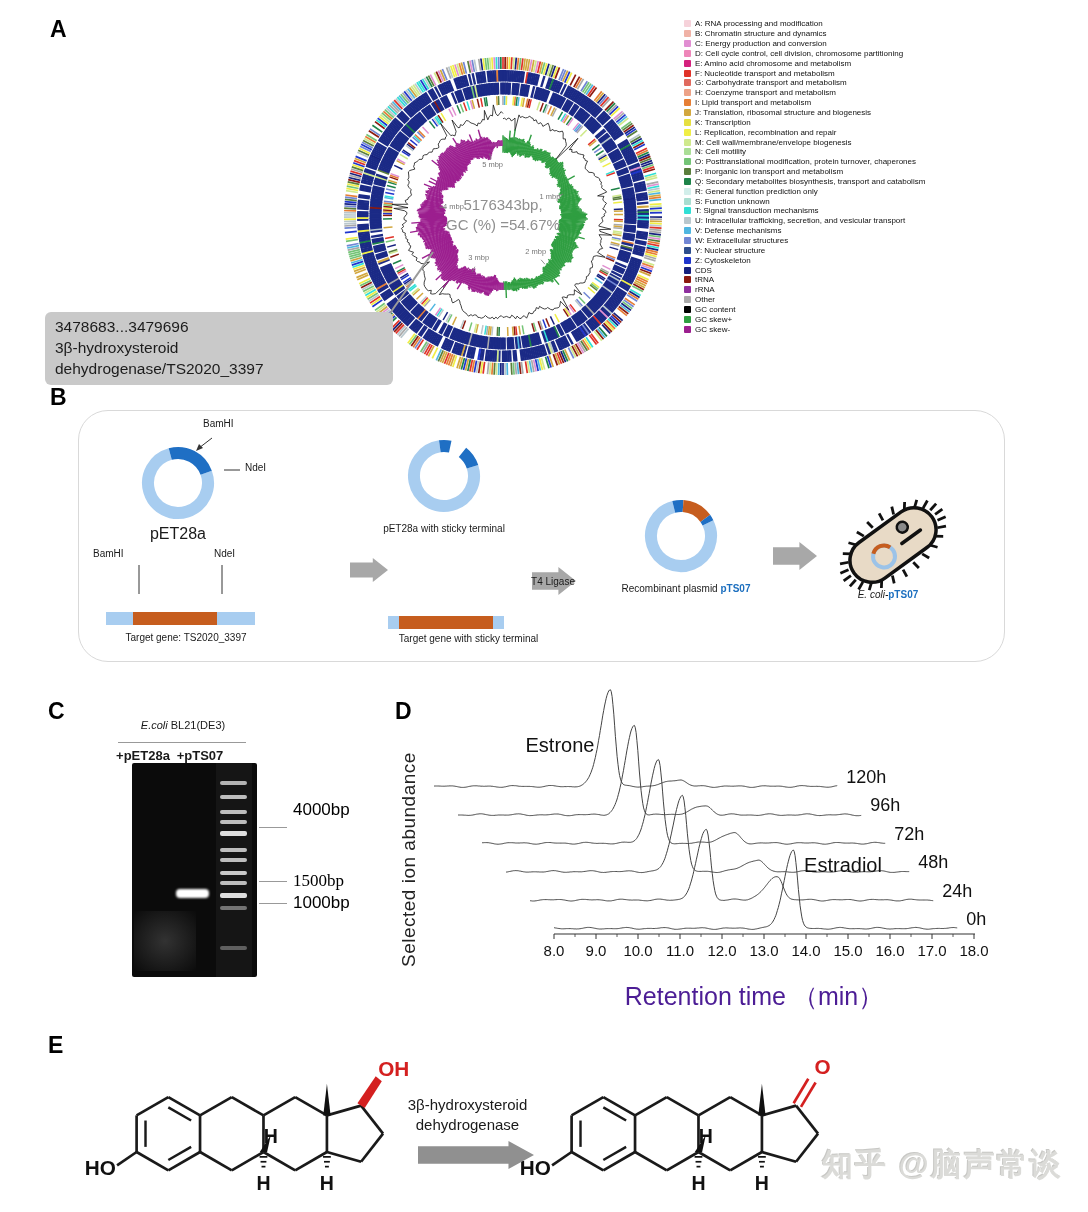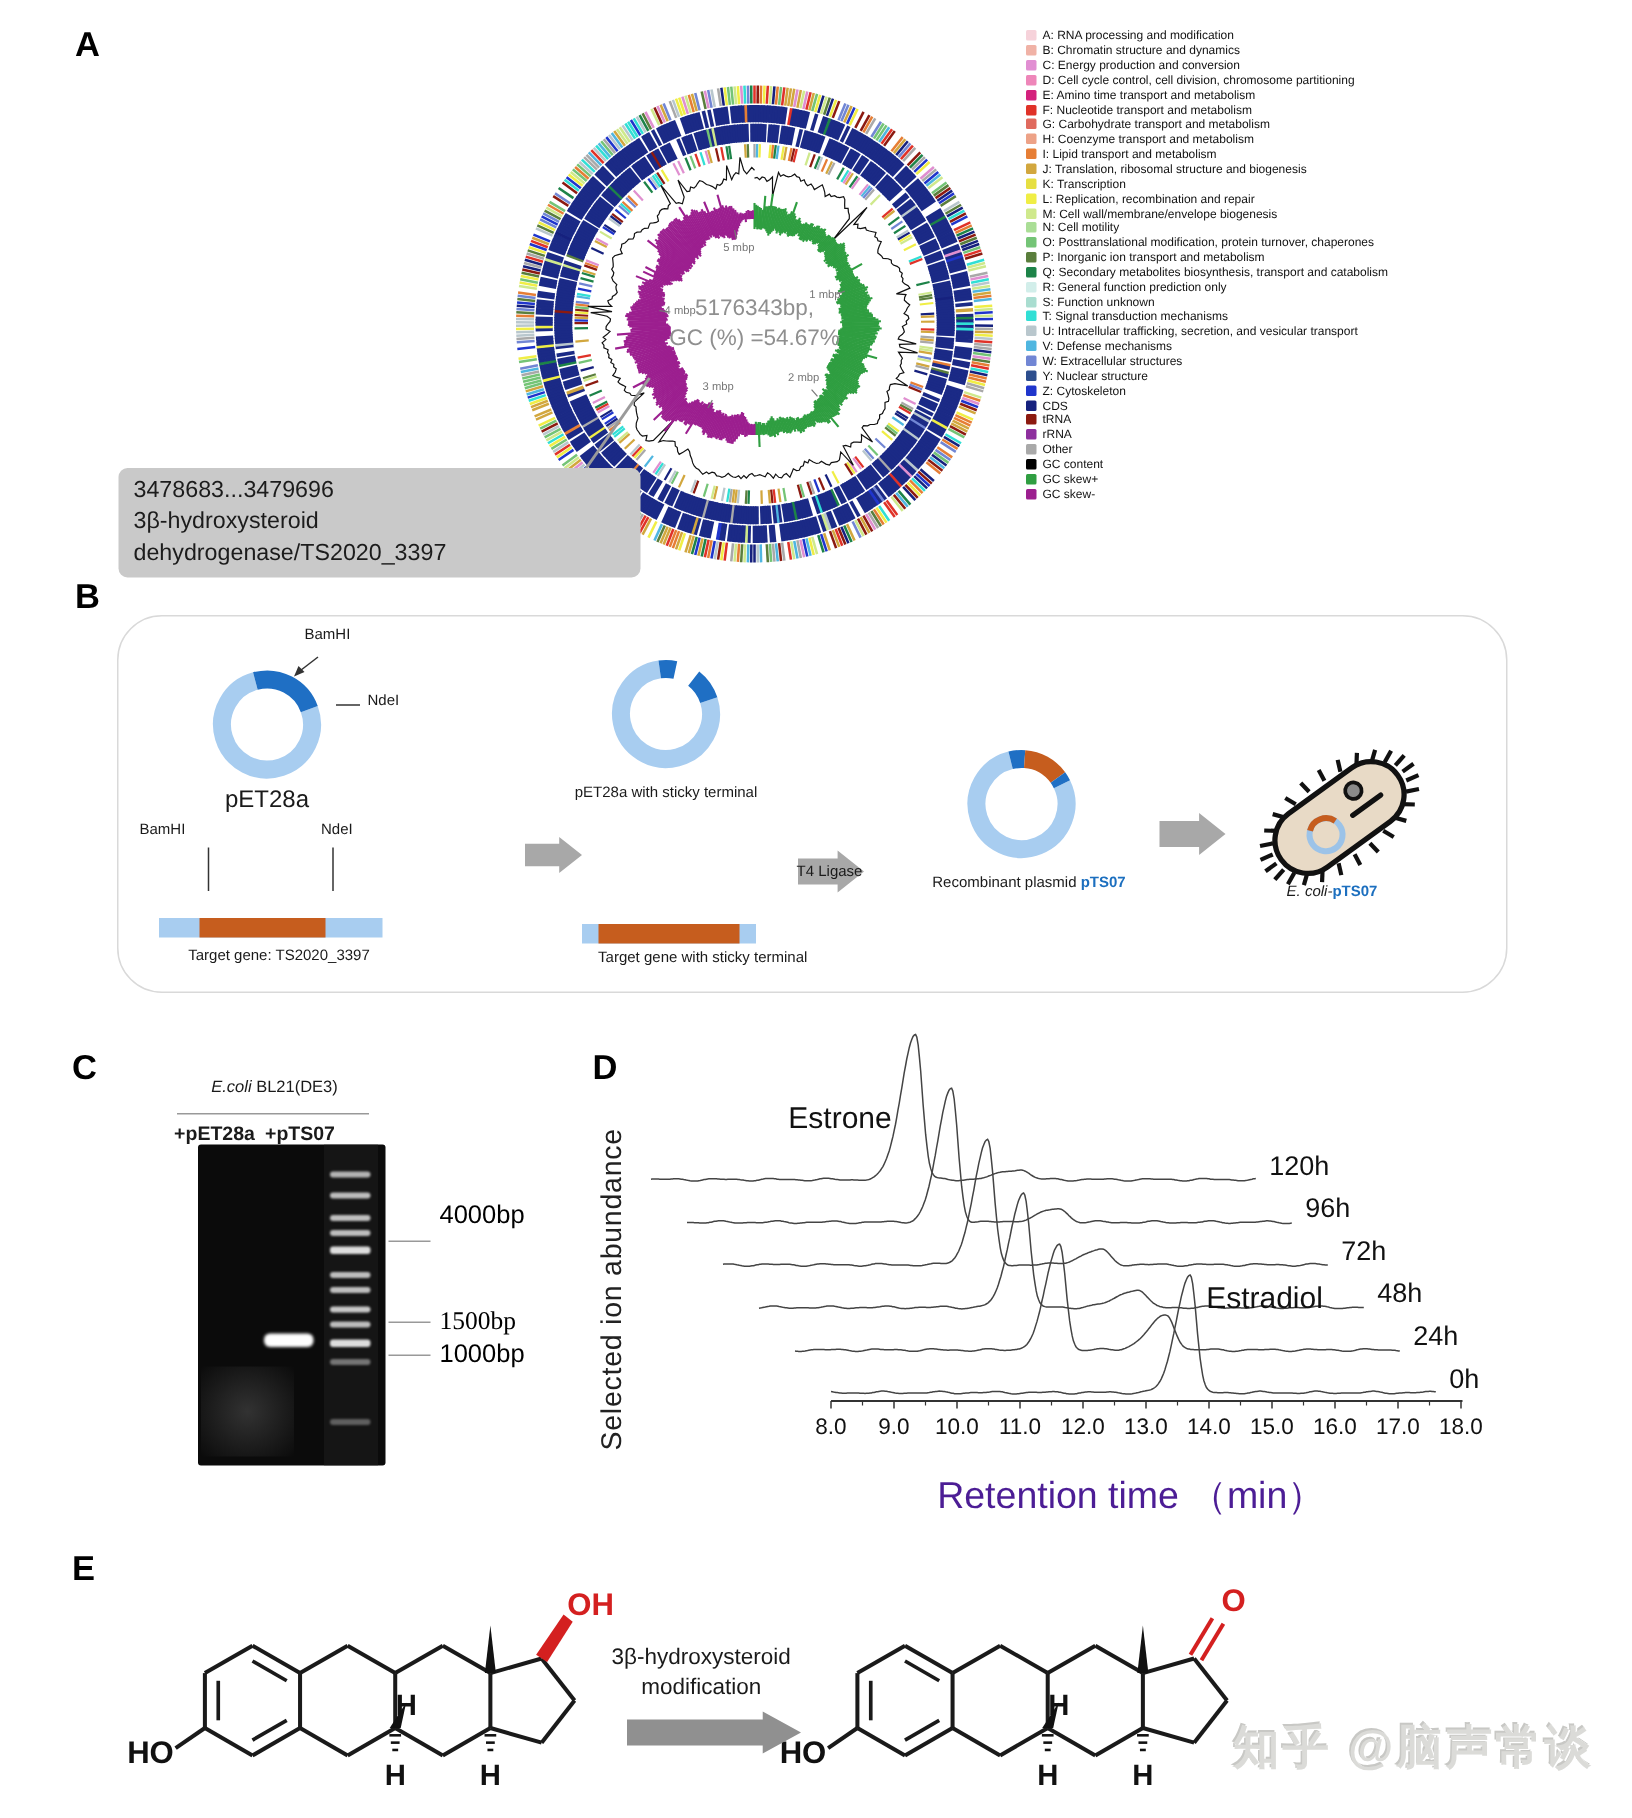--- a/index.html
+++ b/index.html
@@ -5,21 +5,21 @@
   html,body{margin:0;padding:0;background:#fff;}
   body{width:1088px;height:1212px;position:relative;font-family:"Liberation Sans",sans-serif;color:#1a1a1a;overflow:hidden;}
   #fig-svg{position:absolute;left:0;top:0;}
   .abs{position:absolute;}
   .plabel{font-size:23px;font-weight:bold;color:#000;}
   .center{text-align:center;}
   
   #cog-legend{left:684px;top:19px;width:400px;}
   #cog-legend .lrow{display:flex;align-items:center;height:9.85px;gap:4px;font-size:8px;white-space:nowrap;color:#111;}
   #cog-legend .chip{width:7px;height:7px;flex:none;border-radius:1px;}
-  #annot-box{left:45px;top:312px;width:328px;background:#c9c9c9;border-radius:6px;padding:5px 10px;font-size:15.5px;line-height:1.35;color:#1c1c1c;margin-left:34px;}
+  #annot-box{left:45px;top:312px;width:328px;background:#c9c9c9;border-radius:6px;padding:5px 10px;font-size:15.5px;line-height:1.35;color:#1c1c1c;}
   
   #pb-box{left:78px;top:410px;width:925px;height:250px;border:1.5px solid #d9d9d9;border-radius:30px;}
   .blab{font-size:10px;color:#1a1a1a;}
   .pts07{color:#1c6fbf;font-weight:bold;}
   .ital{font-style:italic;}
   
   #gel{left:132px;top:763px;width:125px;height:214px;background:#0b0b0b;border-radius:2px;overflow:hidden;}
   #gel .lane-bg{position:absolute;left:84px;top:0;width:36px;height:214px;background:#151515;}
   #gel .band{position:absolute;left:88px;width:27px;height:4px;background:#e8e8e8;border-radius:2px;filter:blur(.6px);}
   #gel .sample{position:absolute;left:44px;top:126px;width:33px;height:9px;background:#fff;border-radius:4px;filter:blur(1px);}
@@ -2137,21 +2137,21 @@
     <div class="lrow">
       <span class="chip" style="background: rgb(225, 142, 210);"></span>
       <span>C: Energy production and conversion</span>
     </div>
     <div class="lrow">
       <span class="chip" style="background: rgb(238, 134, 185);"></span>
       <span>D: Cell cycle control, cell division, chromosome partitioning</span>
     </div>
     <div class="lrow">
       <span class="chip" style="background: rgb(212, 33, 125);"></span>
-      <span>E: Amino time transport and metabolism</span>
+      <span>E: Amino acid chromosome and metabolism</span>
     </div>
     <div class="lrow">
       <span class="chip" style="background: rgb(224, 50, 40);"></span>
       <span>F: Nucleotide transport and metabolism</span>
     </div>
     <div class="lrow">
       <span class="chip" style="background: rgb(224, 106, 94);"></span>
       <span>G: Carbohydrate transport and metabolism</span>
     </div>
     <div class="lrow">
@@ -2302,15 +2302,15 @@
     <div class="abs mline" style="left: 259px; width: 28px; top: 881px;"></div>
     <div class="abs mlab" style="left: 293px; top: 871px; font-family: Liberation Serif, serif;">1500bp</div>
     <div class="abs mline" style="left: 259px; width: 28px; top: 903px;"></div>
     <div class="abs mlab" style="left: 293px; top: 893px;">1000bp</div>
   </div>
 
 <div id="ylab" class="abs">Selected ion abundance</div>
 <div id="xlab" class="abs center">Retention time （min）</div>
 
 <div class="abs dlab center" style="left:380px;top:1096px;width:175px">3β-hydroxysteroid</div>
-<div class="abs dlab center" style="left:380px;top:1116px;width:175px">modification</div>
+<div class="abs dlab center" style="left:380px;top:1116px;width:175px">dehydrogenase</div>
 
 <div id="watermark" class="abs">知乎 @脑声常谈</div>
 
 </body></html>

